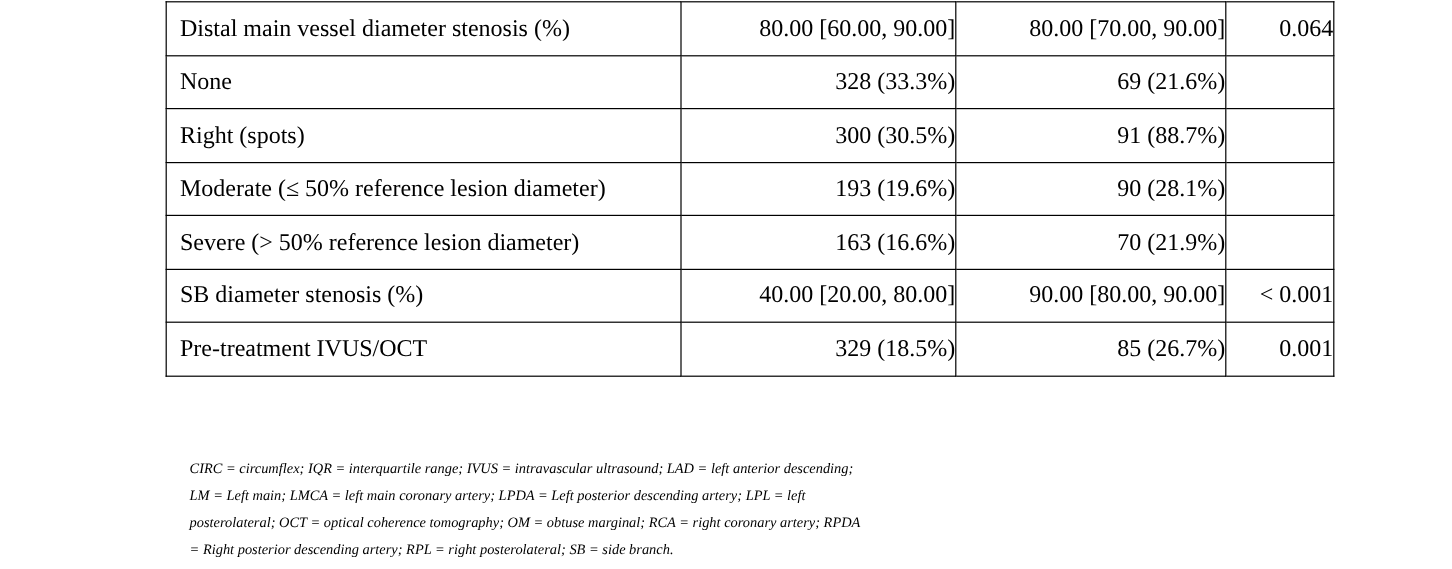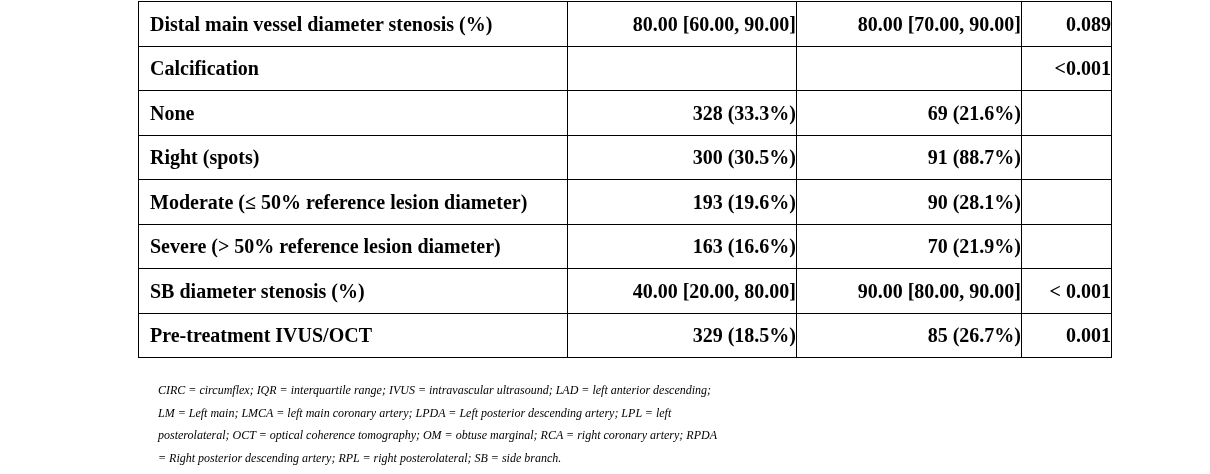--- a/index.html
+++ b/index.html
@@ -15,21 +15,20 @@
       font-family: "Liberation Serif", "DejaVu Serif", serif;
       color: #000000;
     }
     .data-table {
       position: absolute;
       left: 138px;
       top: 1px;
       border-collapse: collapse;
       table-layout: fixed;
       width: 973px;
-      font-weight: bold;
     }
     .data-table td {
       border: 1.5px solid #000000;
       height: 44.5px;
       padding: 0;
       font-size: 20px;
       line-height: 22px;
       vertical-align: middle;
       box-sizing: border-box;
     }
@@ -69,27 +68,21 @@
     <col class="col-label">
     <col class="col-g1">
     <col class="col-g2">
     <col class="col-p">
   </colgroup>
   <tbody>
     <tr>
       <td class="label-cell">Distal main vessel diameter stenosis (%)</td>
       <td class="val-cell">80.00 [60.00, 90.00]</td>
       <td class="val-cell">80.00 [70.00, 90.00]</td>
-      <td class="val-cell">0.089</td>
-    </tr>
-    <tr>
-      <td class="label-cell">Calcification</td>
-      <td class="val-cell"></td>
-      <td class="val-cell"></td>
-      <td class="val-cell">&lt;0.001</td>
+      <td class="val-cell">0.064</td>
     </tr>
     <tr>
       <td class="label-cell">None</td>
       <td class="val-cell">328 (33.3%)</td>
       <td class="val-cell">69 (21.6%)</td>
       <td class="val-cell"></td>
     </tr>
     <tr>
       <td class="label-cell">Right (spots)</td>
       <td class="val-cell">300 (30.5%)</td>

